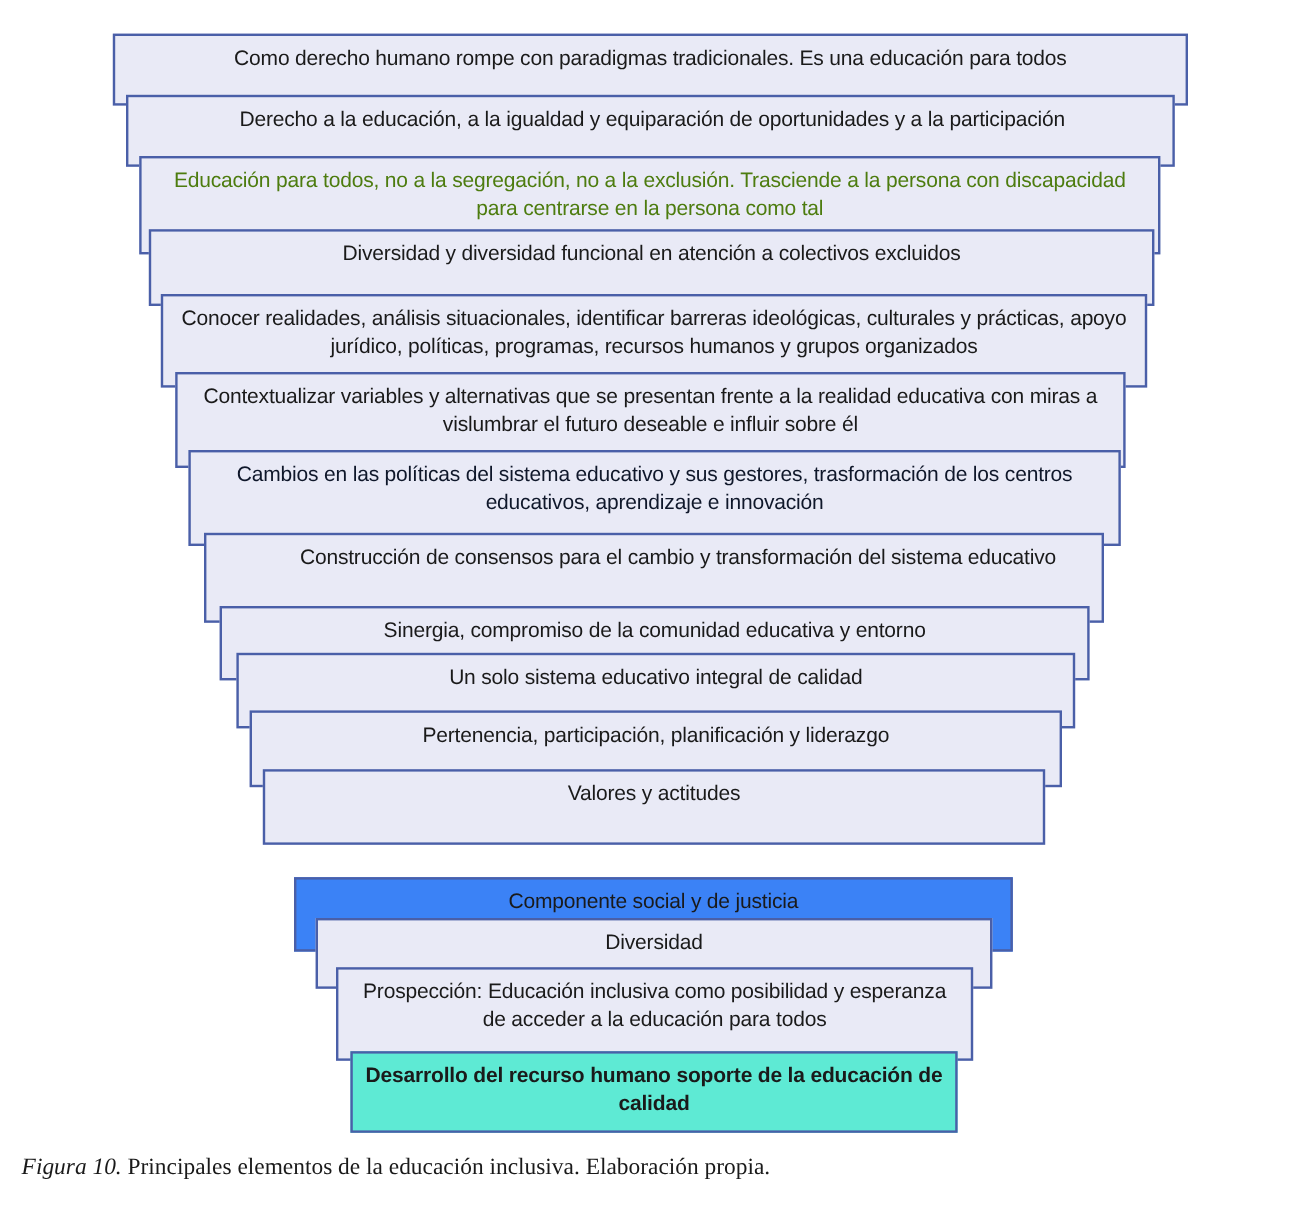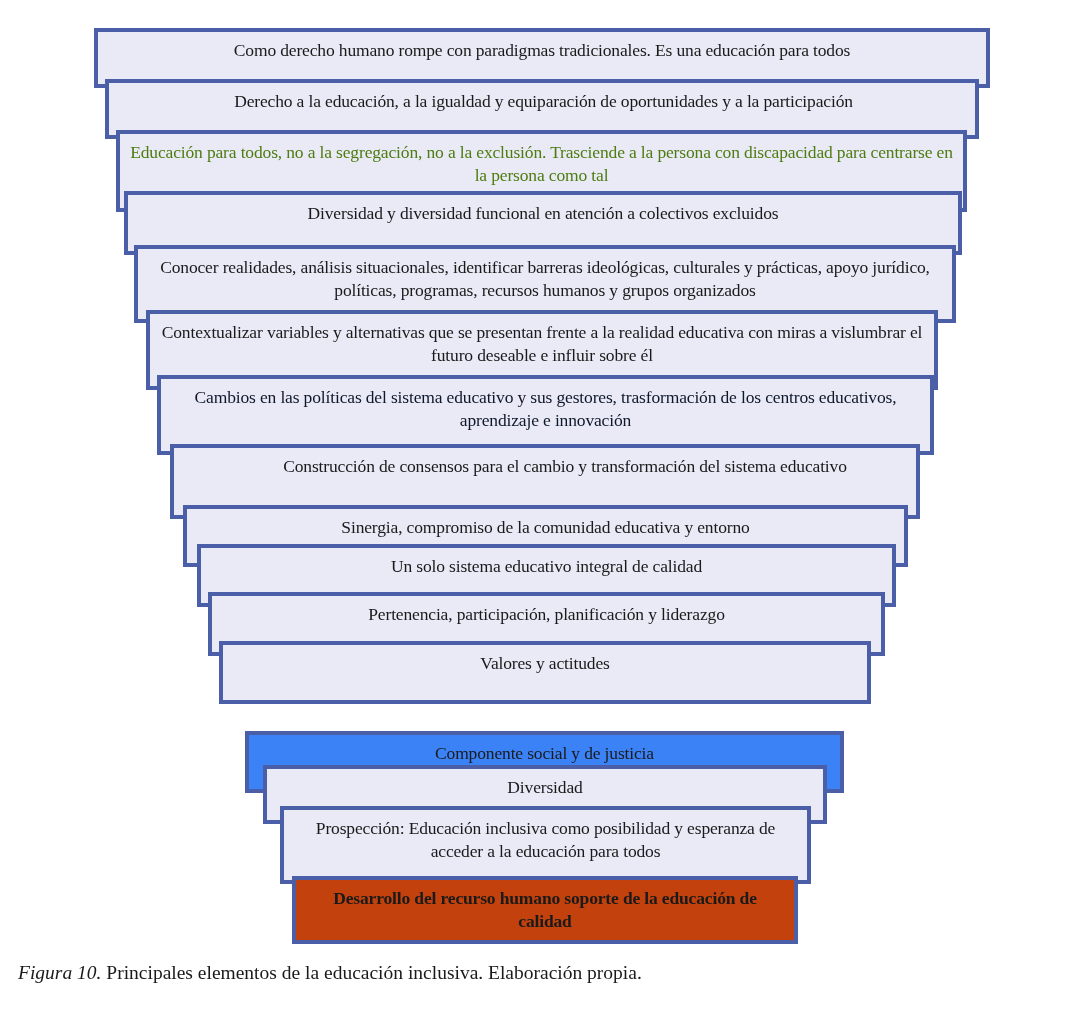--- a/index.html
+++ b/index.html
@@ -18,25 +18,24 @@
     position: absolute;
     left: 0;
     top: 0;
     width: 1088px;
     height: 950px;
   }
   .funnel-box {
     position: absolute;
     box-sizing: border-box;
     background: #e9eaf6;
-    border: 4px solid #0369a1;
+    border: 2px solid #0369a1;
     display: flex;
     align-items: flex-start;
     justify-content: center;
-    font-family: Liberation Serif, serif;
   }
   .funnel-label {
     display: block;
     width: 100%;
     text-align: center;
     color: #1a1a1a;
     font-size: 17.5px;
     line-height: 1.32;
     padding: 7px 9px 0 9px;
     box-sizing: border-box;
@@ -101,20 +100,20 @@
     </div>
     <div class="funnel-box" style="left: 245px; top: 731px; width: 599px; height: 62px; background: #3b82f6; border-color: rgb(74, 95, 168); z-index: 14;">
       <span class="funnel-label" style="color: rgb(26, 26, 26);">Componente social y de  justicia</span>
     </div>
     <div class="funnel-box" style="left: 263px; top: 765px; width: 564px; height: 59px; background: rgb(233, 234, 246); border-color: rgb(74, 95, 168); z-index: 15;">
       <span class="funnel-label" style="color: rgb(26, 26, 26);">Diversidad</span>
     </div>
     <div class="funnel-box" style="left: 280px; top: 806px; width: 531px; height: 78px; background: rgb(233, 234, 246); border-color: rgb(74, 95, 168); z-index: 16;">
       <span class="funnel-label" style="color: rgb(26, 26, 26);">Prospección: Educación inclusiva como posibilidad y esperanza de acceder a la educación para todos</span>
     </div>
-    <div class="funnel-box is-bold" style="left: 292px; top: 876px; width: 506px; height: 68px; background: #c2410c; border-color: rgb(74, 95, 168); z-index: 17;">
+    <div class="funnel-box is-bold" style="left: 292px; top: 876px; width: 506px; height: 68px; background: #5eead4; border-color: rgb(74, 95, 168); z-index: 17;">
       <span class="funnel-label" style="color: rgb(26, 26, 26);">Desarrollo del recurso humano  soporte de la educación de calidad</span>
     </div>
   </div>
 
 <div id="figure-caption">
   <span id="caption-figure-number">Figura 10.</span><span id="caption-text"> Principales elementos  de la educación inclusiva. Elaboración propia.</span>
 </div>
 
 </body></html>

